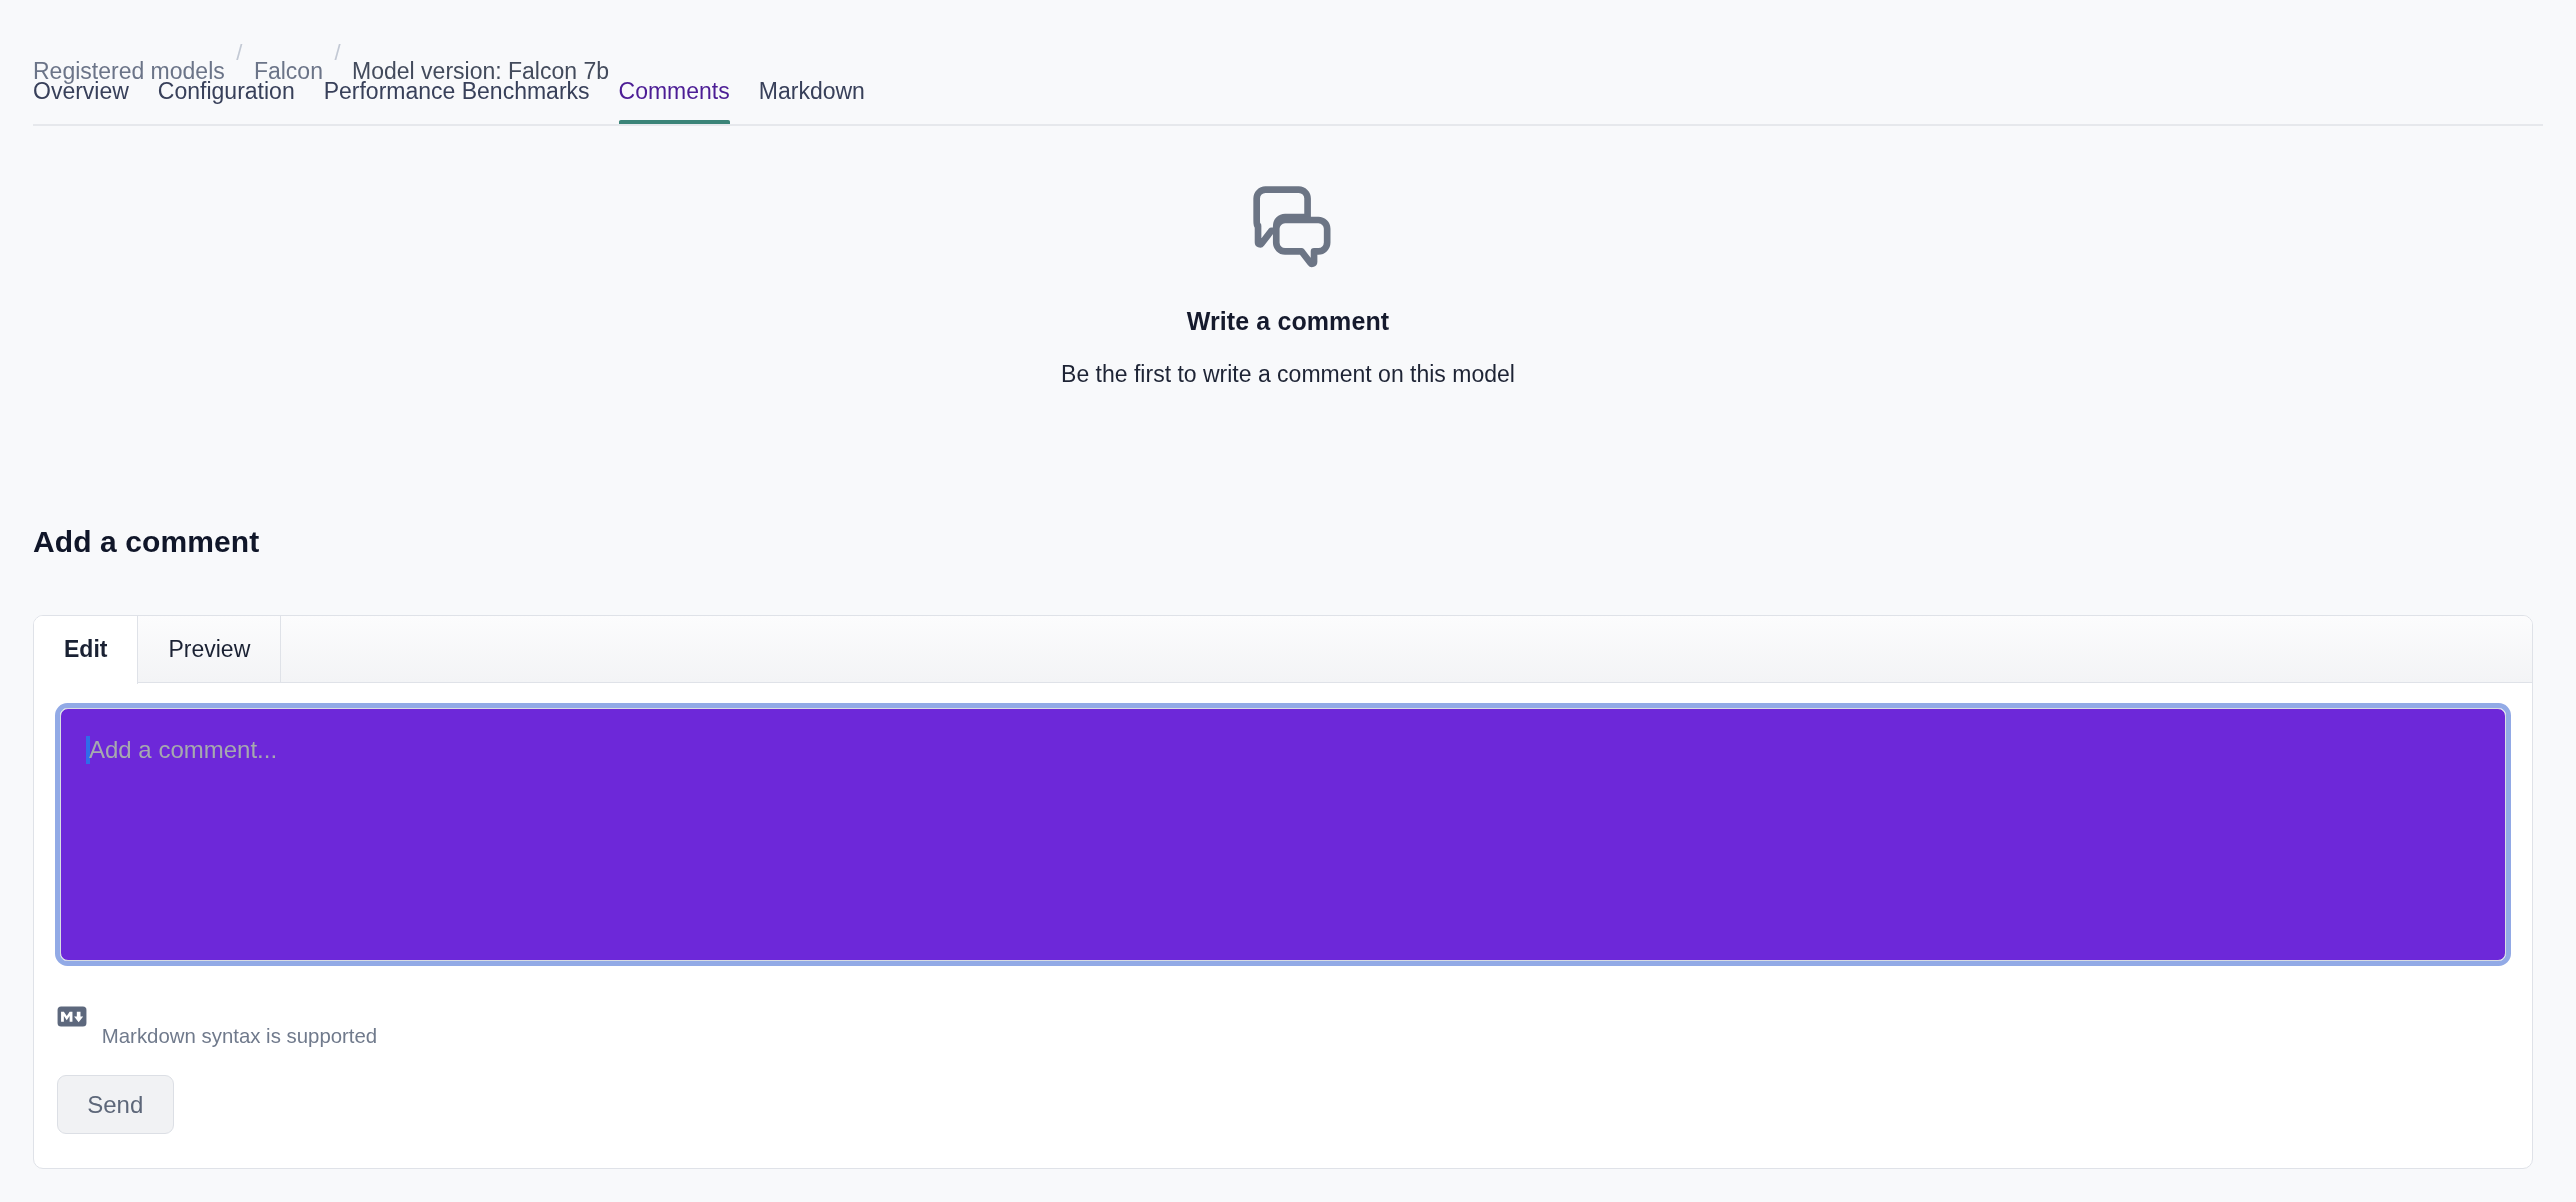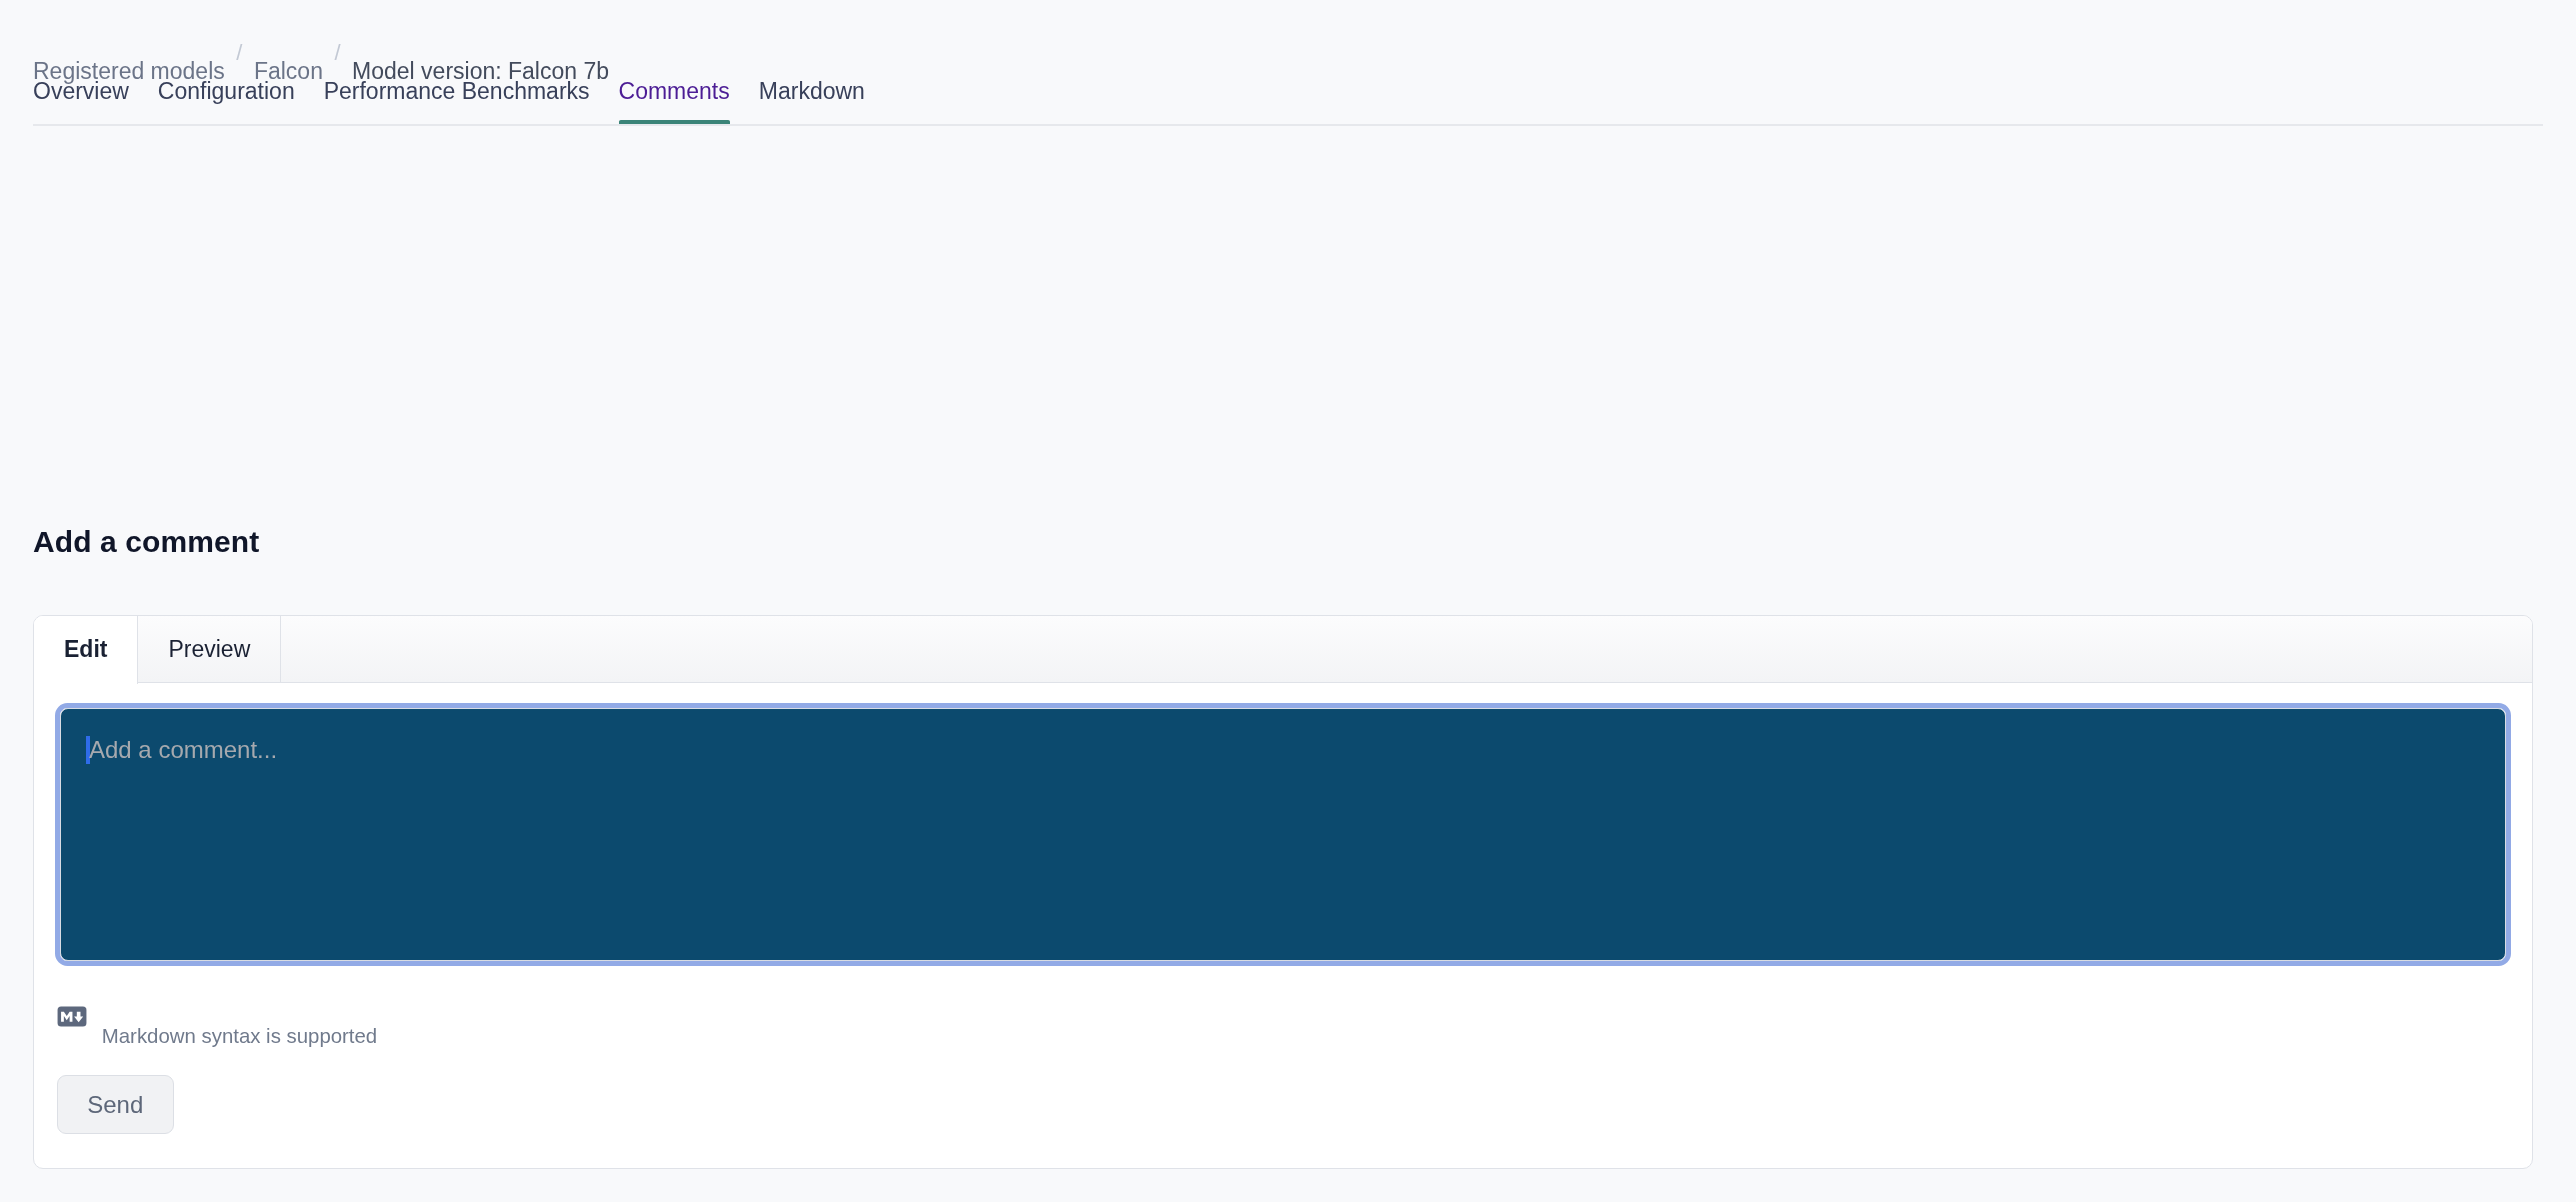--- a/index.html
+++ b/index.html
@@ -184,21 +184,21 @@
     border-radius: 12.4px;
     background: #FFFFFF;
     height: 263px;
     padding: 0;
   }
   .textarea-inner {
     position: absolute;
     inset: 0;
     border: 1.8px solid #D8DCE3;
     border-radius: 8px;
-    background: #0c4a6e;
+    background: #6d28d9;
     padding: 23px 25px;
     overflow: hidden;
   }
   .caret {
     position: absolute;
     left: 25px;
     top: 27px;
     width: 3.5px;
     height: 28px;
     background: #2F6CEA;
@@ -267,20 +267,28 @@
 
   <div class="tabs">
     <button class="tab">Overview</button>
     <button class="tab">Configuration</button>
     <button class="tab">Performance Benchmarks</button>
     <button class="tab active">Comments</button>
     <button class="tab">Markdown</button>
   </div>
   <div class="tabs-rule"></div>
 
+  <div class="empty-state">
+    <svg class="empty-icon" viewBox="0 0 48 48" fill="none">
+      <path d="M8 12.5C8 10 10 8 12.5 8h17C32 8 34 10 34 12.5V22H22.5C20 22 18 24 18 26.5V29h-2.5l-5 6.5c-.6.8-1.8.3-1.8-.7V26.5h-.2C8 26.5 8 24.5 8 22V12.5Z" stroke="#6C7585" stroke-width="3.4" stroke-linejoin="round" stroke-linecap="round"></path>
+      <path d="M22.5 23.5h17c2.5 0 4.5 2 4.5 4.5v7c0 2.5-2 4.5-4.5 4.5h-2.2v5.3c0 1-1.2 1.5-1.8.7l-4.6-6h-8.4c-2.5 0-4.5-2-4.5-4.5v-7c0-2.5 2-4.5 4.5-4.5Z" fill="#F8F9FB" stroke="#6C7585" stroke-width="3.4" stroke-linejoin="round" stroke-linecap="round"></path>
+    </svg>
+    <div class="empty-title">Write a comment</div>
+    <div class="empty-sub">Be the first to write a comment on this model</div>
+  </div>
 
   <h2 class="section-title">Add a comment</h2>
 
   <div class="comment-card">
 
     <div class="editor-tabbar">
       <button class="editor-tab active">Edit</button>
       <button class="editor-tab">Preview</button>
       <div class="editor-tab-filler"></div>
     </div>

